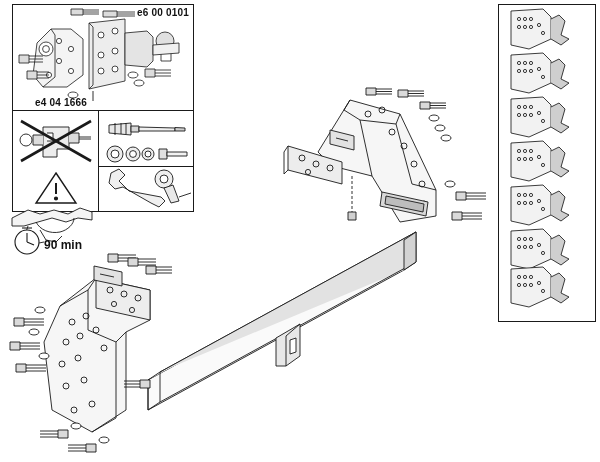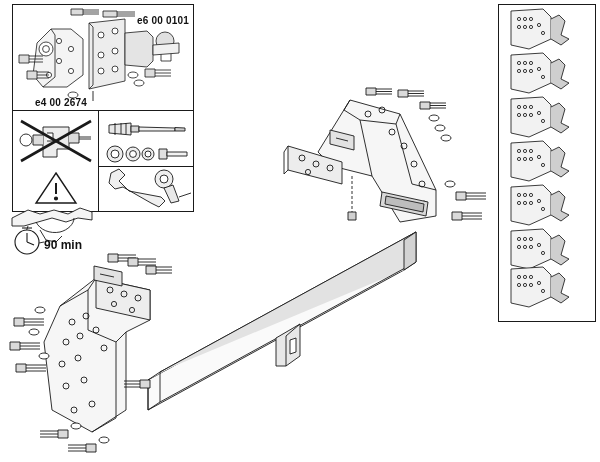--- a/index.html
+++ b/index.html
@@ -1,19 +1,19 @@
 <!DOCTYPE html>
 <html><head>
 <meta charset="utf-8">
 <style>
   html,body{margin:0;padding:0;background:#ffffff;}
   body{width:600px;height:462px;font-family:"Liberation Sans",sans-serif;overflow:hidden;}
   #root{position:relative;width:600px;height:462px;background:#fff;}
   .abs{position:absolute;}
-  .lbl{font-weight:bold;font-size:10px;color:#111;letter-spacing:.2px;margin-top:8px;}
+  .lbl{font-weight:bold;font-size:10px;color:#111;letter-spacing:.2px;}
   .panel{position:absolute;border:1px solid #1a1a1a;background:#fff;}
   svg{display:block;}
   .minlabel{font-size:12px;font-weight:bold;color:#111;}
 </style>
 </head>
 <body>
 
 <div id="root">
 
   <div class="panel" style="left:12px;top:4px;width:180px;height:106px;">
@@ -61,21 +61,21 @@
         </g>
 
         <ellipse cx="120" cy="70" rx="5" ry="3" fill="#fff"></ellipse>
         <ellipse cx="126" cy="78" rx="5" ry="3" fill="#fff"></ellipse>
         <ellipse cx="60" cy="90" rx="5" ry="3" fill="#fff"></ellipse>
 
         <path d="M80 86 L80 96" stroke-width="0.9"></path>
       </g>
     </svg>
     <div class="abs lbl" style="right:4px;top:2px;">e6 00 0101</div>
-    <div class="abs lbl" style="left:22px;bottom:3px;">e4 00 2674</div>
+    <div class="abs lbl" style="left:22px;bottom:3px;">e4 04 1666</div>
   </div>
 
   <div class="panel" style="left:12px;top:110px;width:180px;height:100px;">
 
     <div class="abs" style="left:85px;top:0;width:1px;height:100px;background:#1a1a1a;"></div>
 
     <div class="abs" style="left:85px;top:55px;width:95px;height:1px;background:#1a1a1a;"></div>
 
     <svg class="abs" style="left:4px;top:4px;" width="78" height="52" viewBox="0 0 78 52">
       <g stroke="#1a1a1a" fill="none" stroke-width="0.9">

